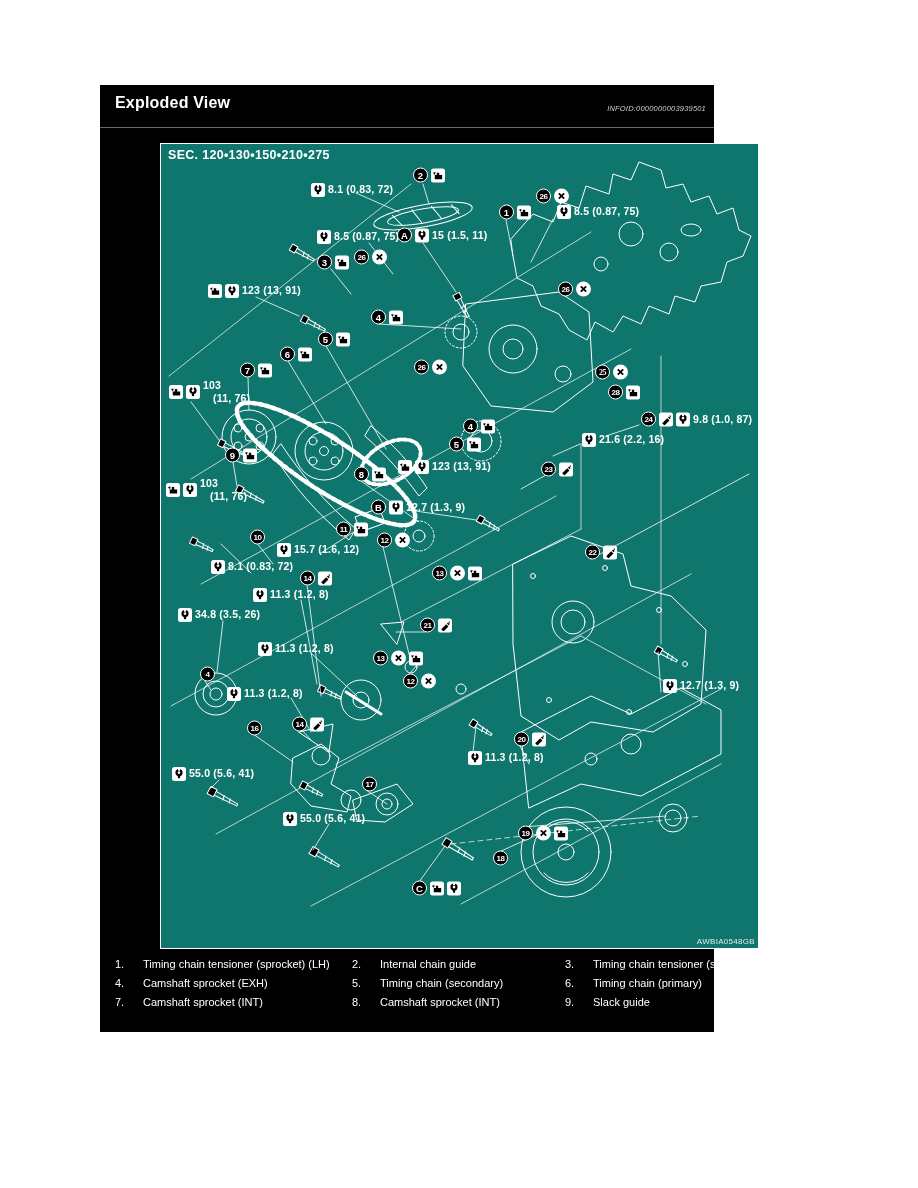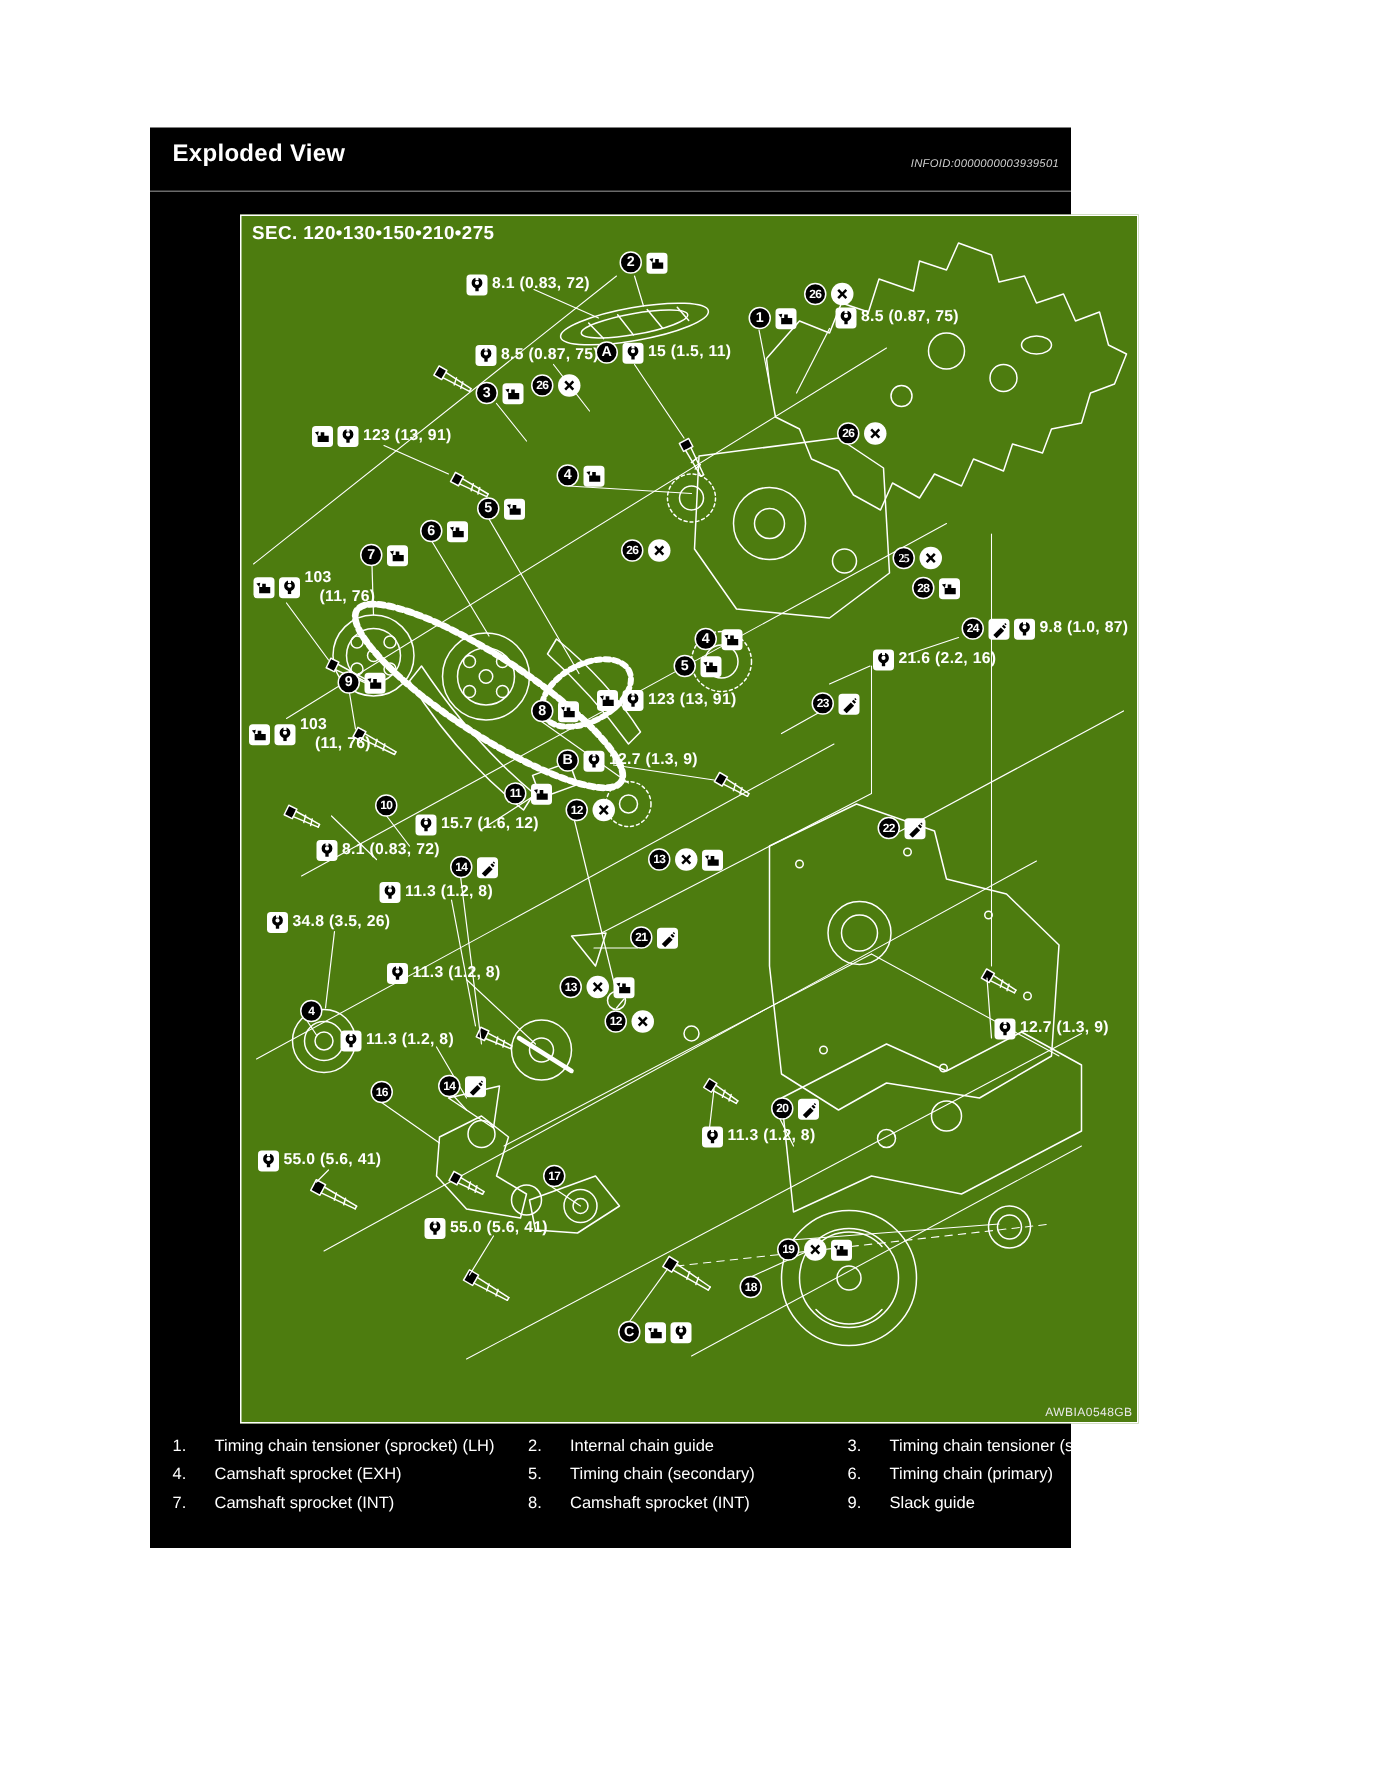--- a/index.html
+++ b/index.html
@@ -1,21 +1,21 @@
 <!DOCTYPE html>
 <html><head>
 <meta charset="utf-8">
 <style>
   html,body{margin:0;padding:0;background:#fff;}
   body{width:918px;height:1188px;position:relative;font-family:"Liberation Sans",sans-serif;-webkit-font-smoothing:antialiased;}
   .black-area{position:absolute;left:100px;top:85px;width:614px;height:947px;background:#000;}
   .page-title{position:absolute;left:15px;top:9px;color:#fff;font-size:16px;font-weight:600;letter-spacing:.2px;}
   .infoid{position:absolute;right:8px;top:19px;color:#cfcfcf;font-size:7.5px;font-style:italic;letter-spacing:.2px;}
   .header-rule{position:absolute;left:0;top:42px;width:100%;height:1px;background:#6a6a6a;}
-  .diagram-box{position:absolute;left:60px;top:58px;width:597px;height:804px;border:1px solid #fff;background:#4d7c0f;}
+  .diagram-box{position:absolute;left:60px;top:58px;width:597px;height:804px;border:1px solid #fff;background:#0f766e;}
   .sec-label{position:absolute;left:7px;top:4px;color:#fff;font-size:12.5px;font-weight:bold;letter-spacing:.3px;}
   .fig-code{position:absolute;right:3px;bottom:2px;color:#e8e8e8;font-size:8px;letter-spacing:.3px;}
   svg.art{position:absolute;left:0;top:0;}
   .callout{position:absolute;display:flex;align-items:center;gap:3px;transform:translateY(-50%);white-space:nowrap;z-index:5;}
   .balloon{width:15px;height:15px;border:1.4px solid #fff;border-radius:50%;color:#fff;font-size:9.5px;font-weight:bold;display:flex;align-items:center;justify-content:center;background:#000;box-sizing:border-box;flex:0 0 auto;line-height:1;}
   .balloon.two{font-size:8px;letter-spacing:-.5px;}
   .icon-box{width:14px;height:14px;background:#fff;border-radius:2.5px;display:flex;align-items:center;justify-content:center;flex:0 0 auto;}
   .x-ic{width:15px;height:15px;background:#fff;border-radius:50%;display:flex;align-items:center;justify-content:center;flex:0 0 auto;}
   .t-text{color:#fff;font-size:10.5px;font-weight:bold;letter-spacing:.2px;line-height:1.25;}
   .t-text .l2{display:block;padding-left:10px;}

